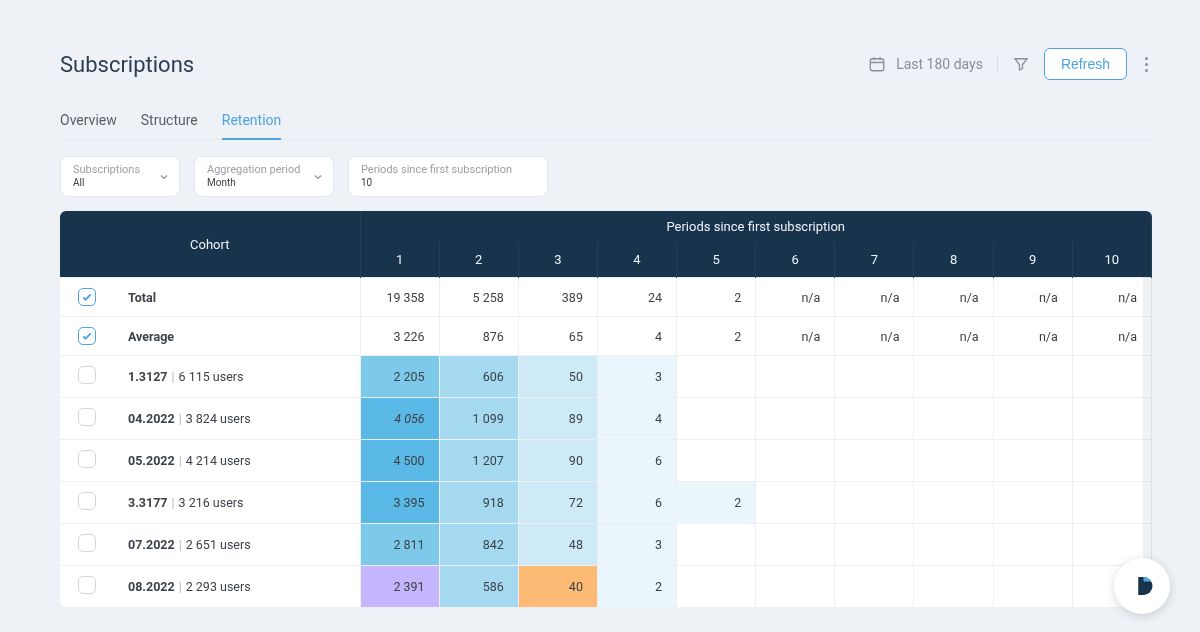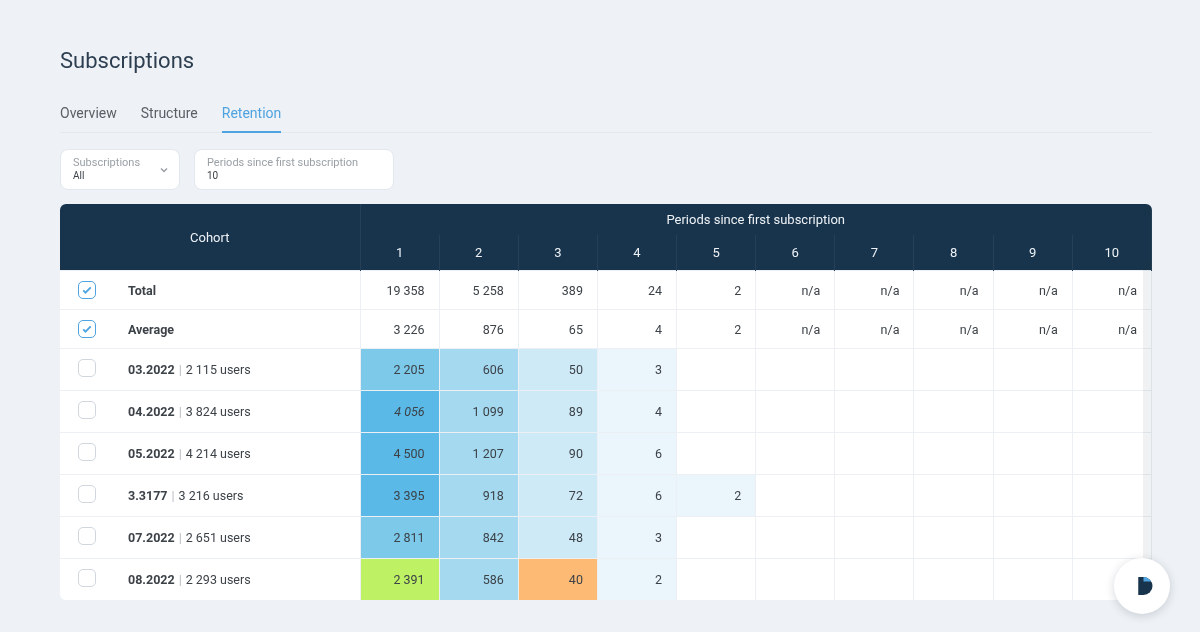--- a/index.html
+++ b/index.html
@@ -222,32 +222,62 @@
     justify-content: center;
   }
 </style>
 </head>
 <body>
 
 <div class="container">
 
   <div class="header">
     <div class="page-title">Subscriptions</div>
+    <div class="header-actions">
+      <div class="date-range">
+        <span class="icon-btn">
+          <svg width="18" height="18" viewBox="0 0 24 24" fill="none" stroke="currentColor" stroke-width="1.8">
+              <rect x="3" y="5" width="18" height="16" rx="3"></rect>
+              <path d="M3 10h18M8 3v4M16 3v4"></path>
+            </svg>
+        </span>
+        <span>Last 180 days</span>
+      </div>
+      <div class="divider-v"></div>
+      <span class="icon-btn">
+        <svg width="18" height="18" viewBox="0 0 24 24" fill="none" stroke="currentColor" stroke-width="1.8">
+            <path d="M4 5h16l-6 8v5l-4 2v-7L4 5z"></path>
+          </svg>
+      </span>
+      <button class="refresh-btn">Refresh</button>
+      <div class="more-dots">
+        <span></span>
+          <span></span>
+          <span></span>
+      </div>
+    </div>
   </div>
 
   <div class="tabs" id="tabs">
       <div class="tab">Overview</div>
       <div class="tab">Structure</div>
       <div class="tab active">Retention</div>
     </div>
 
   <div class="filters">
     <div class="filter-box">
       <div class="filter-label">Subscriptions</div>
       <div class="filter-value">All</div>
+      <span class="chevron-down"><svg width="10" height="10" viewBox="0 0 10 10" fill="none" stroke="currentColor" stroke-width="1.5">
+            <path d="M2 3.5l3 3 3-3"></path>
+          </svg></span>
+    </div>
+    <div class="filter-box" style="min-width:140px">
+      <div class="filter-label">Aggregation period</div>
+      <div class="filter-value">Month</div>
       <span class="chevron-down"><svg width="10" height="10" viewBox="0 0 10 10" fill="none" stroke="currentColor" stroke-width="1.5">
             <path d="M2 3.5l3 3 3-3"></path>
           </svg></span>
     </div>
     <div class="filter-box" style="min-width:200px">
       <div class="filter-label">Periods since first subscription</div>
       <div class="filter-value">10</div>
     </div>
   </div>
 
@@ -317,21 +347,21 @@
             <td>4</td>
             <td>2</td>
             <td>n/a</td>
             <td>n/a</td>
             <td>n/a</td>
             <td>n/a</td>
             <td>n/a</td>
           </tr>
           <tr>
             <td class="check-cell"><span class="checkbox"></span></td>
-            <td class="cohort-cell"><span class="cohort-strong">03.2022</span><span class="cohort-sep">|</span><span class="cohort-users">2 115 users</span></td>
+            <td class="cohort-cell"><span class="cohort-strong">1.3127</span><span class="cohort-sep">|</span><span class="cohort-users">6 115 users</span></td>
             <td style="background: rgb(124, 201, 234);">2 205</td>
             <td style="background: rgb(165, 217, 240);">606</td>
             <td style="background: rgb(207, 234, 247);">50</td>
             <td style="background: rgb(234, 246, 252);">3</td>
             <td></td>
             <td></td>
             <td></td>
             <td></td>
             <td></td>
             <td></td>
@@ -388,21 +418,21 @@
             <td></td>
             <td></td>
             <td></td>
             <td></td>
             <td></td>
             <td></td>
           </tr>
           <tr>
             <td class="check-cell"><span class="checkbox"></span></td>
             <td class="cohort-cell"><span class="cohort-strong">08.2022</span><span class="cohort-sep">|</span><span class="cohort-users">2 293 users</span></td>
-            <td style="background: #bef264;">2 391</td>
+            <td style="background: #c4b5fd;">2 391</td>
             <td style="background: rgb(165, 217, 240);">586</td>
             <td style="background: #fdba74;">40</td>
             <td style="background: rgb(234, 246, 252);">2</td>
             <td></td>
             <td></td>
             <td></td>
             <td></td>
             <td></td>
             <td></td>
           </tr>

